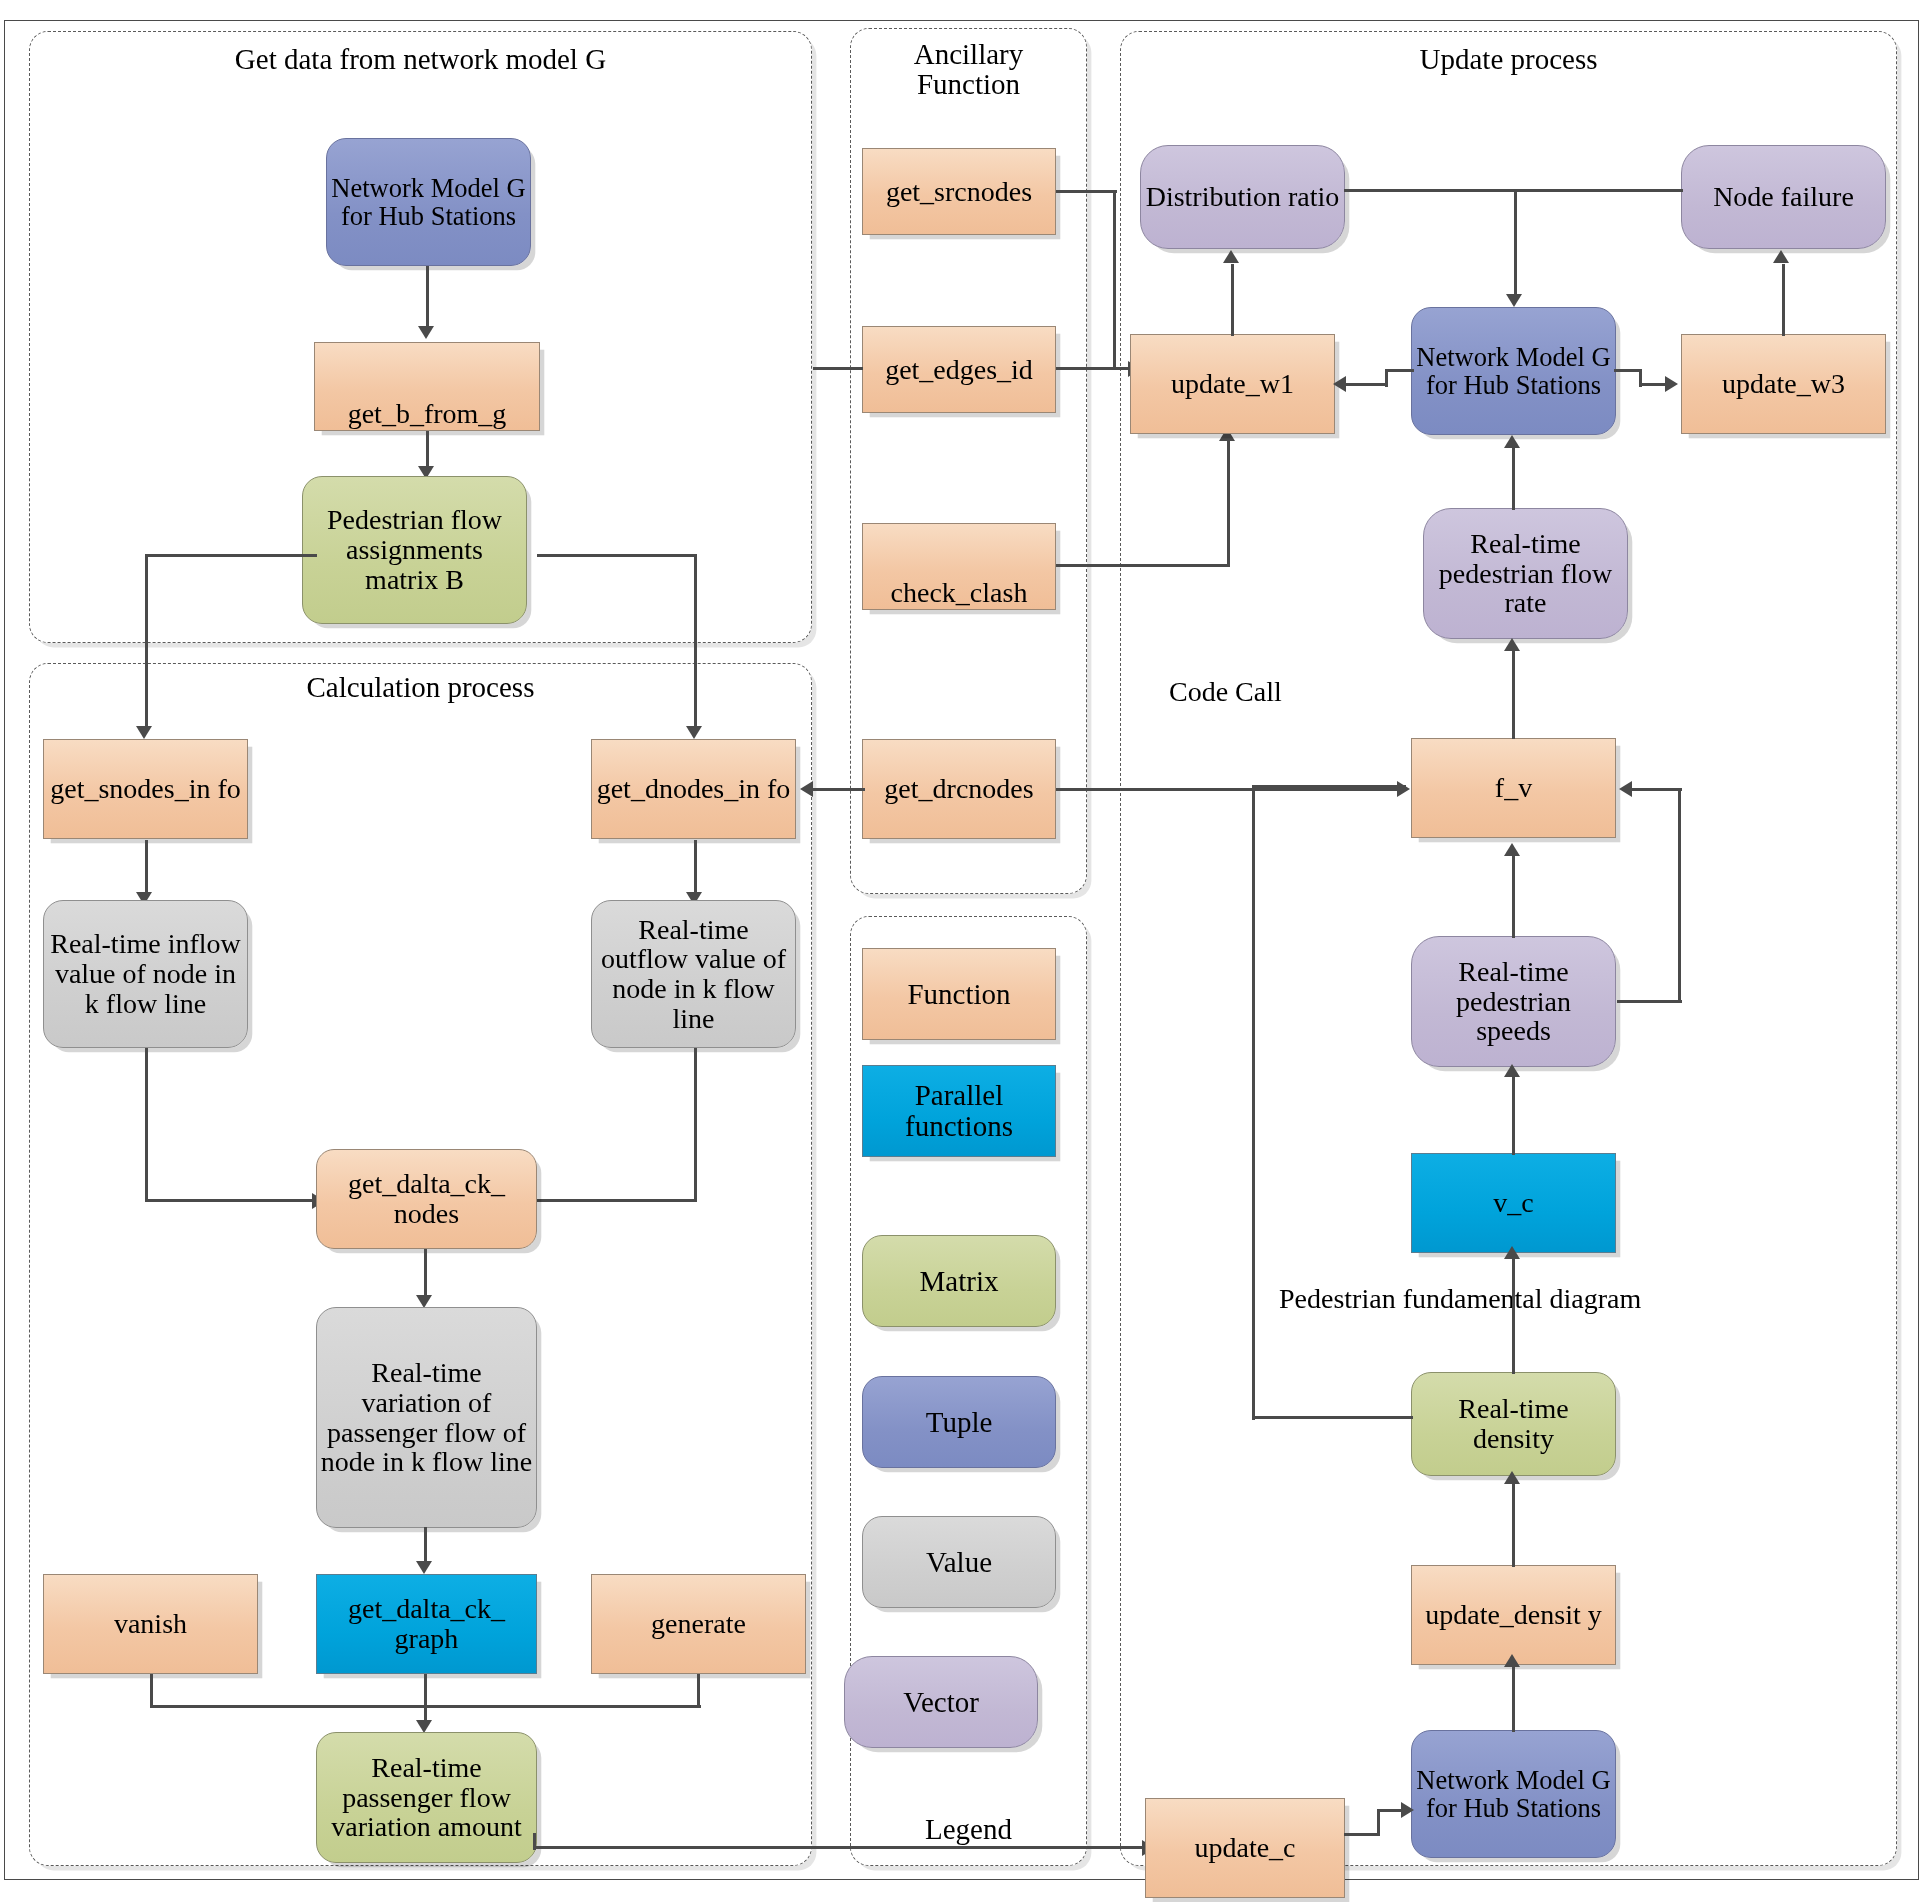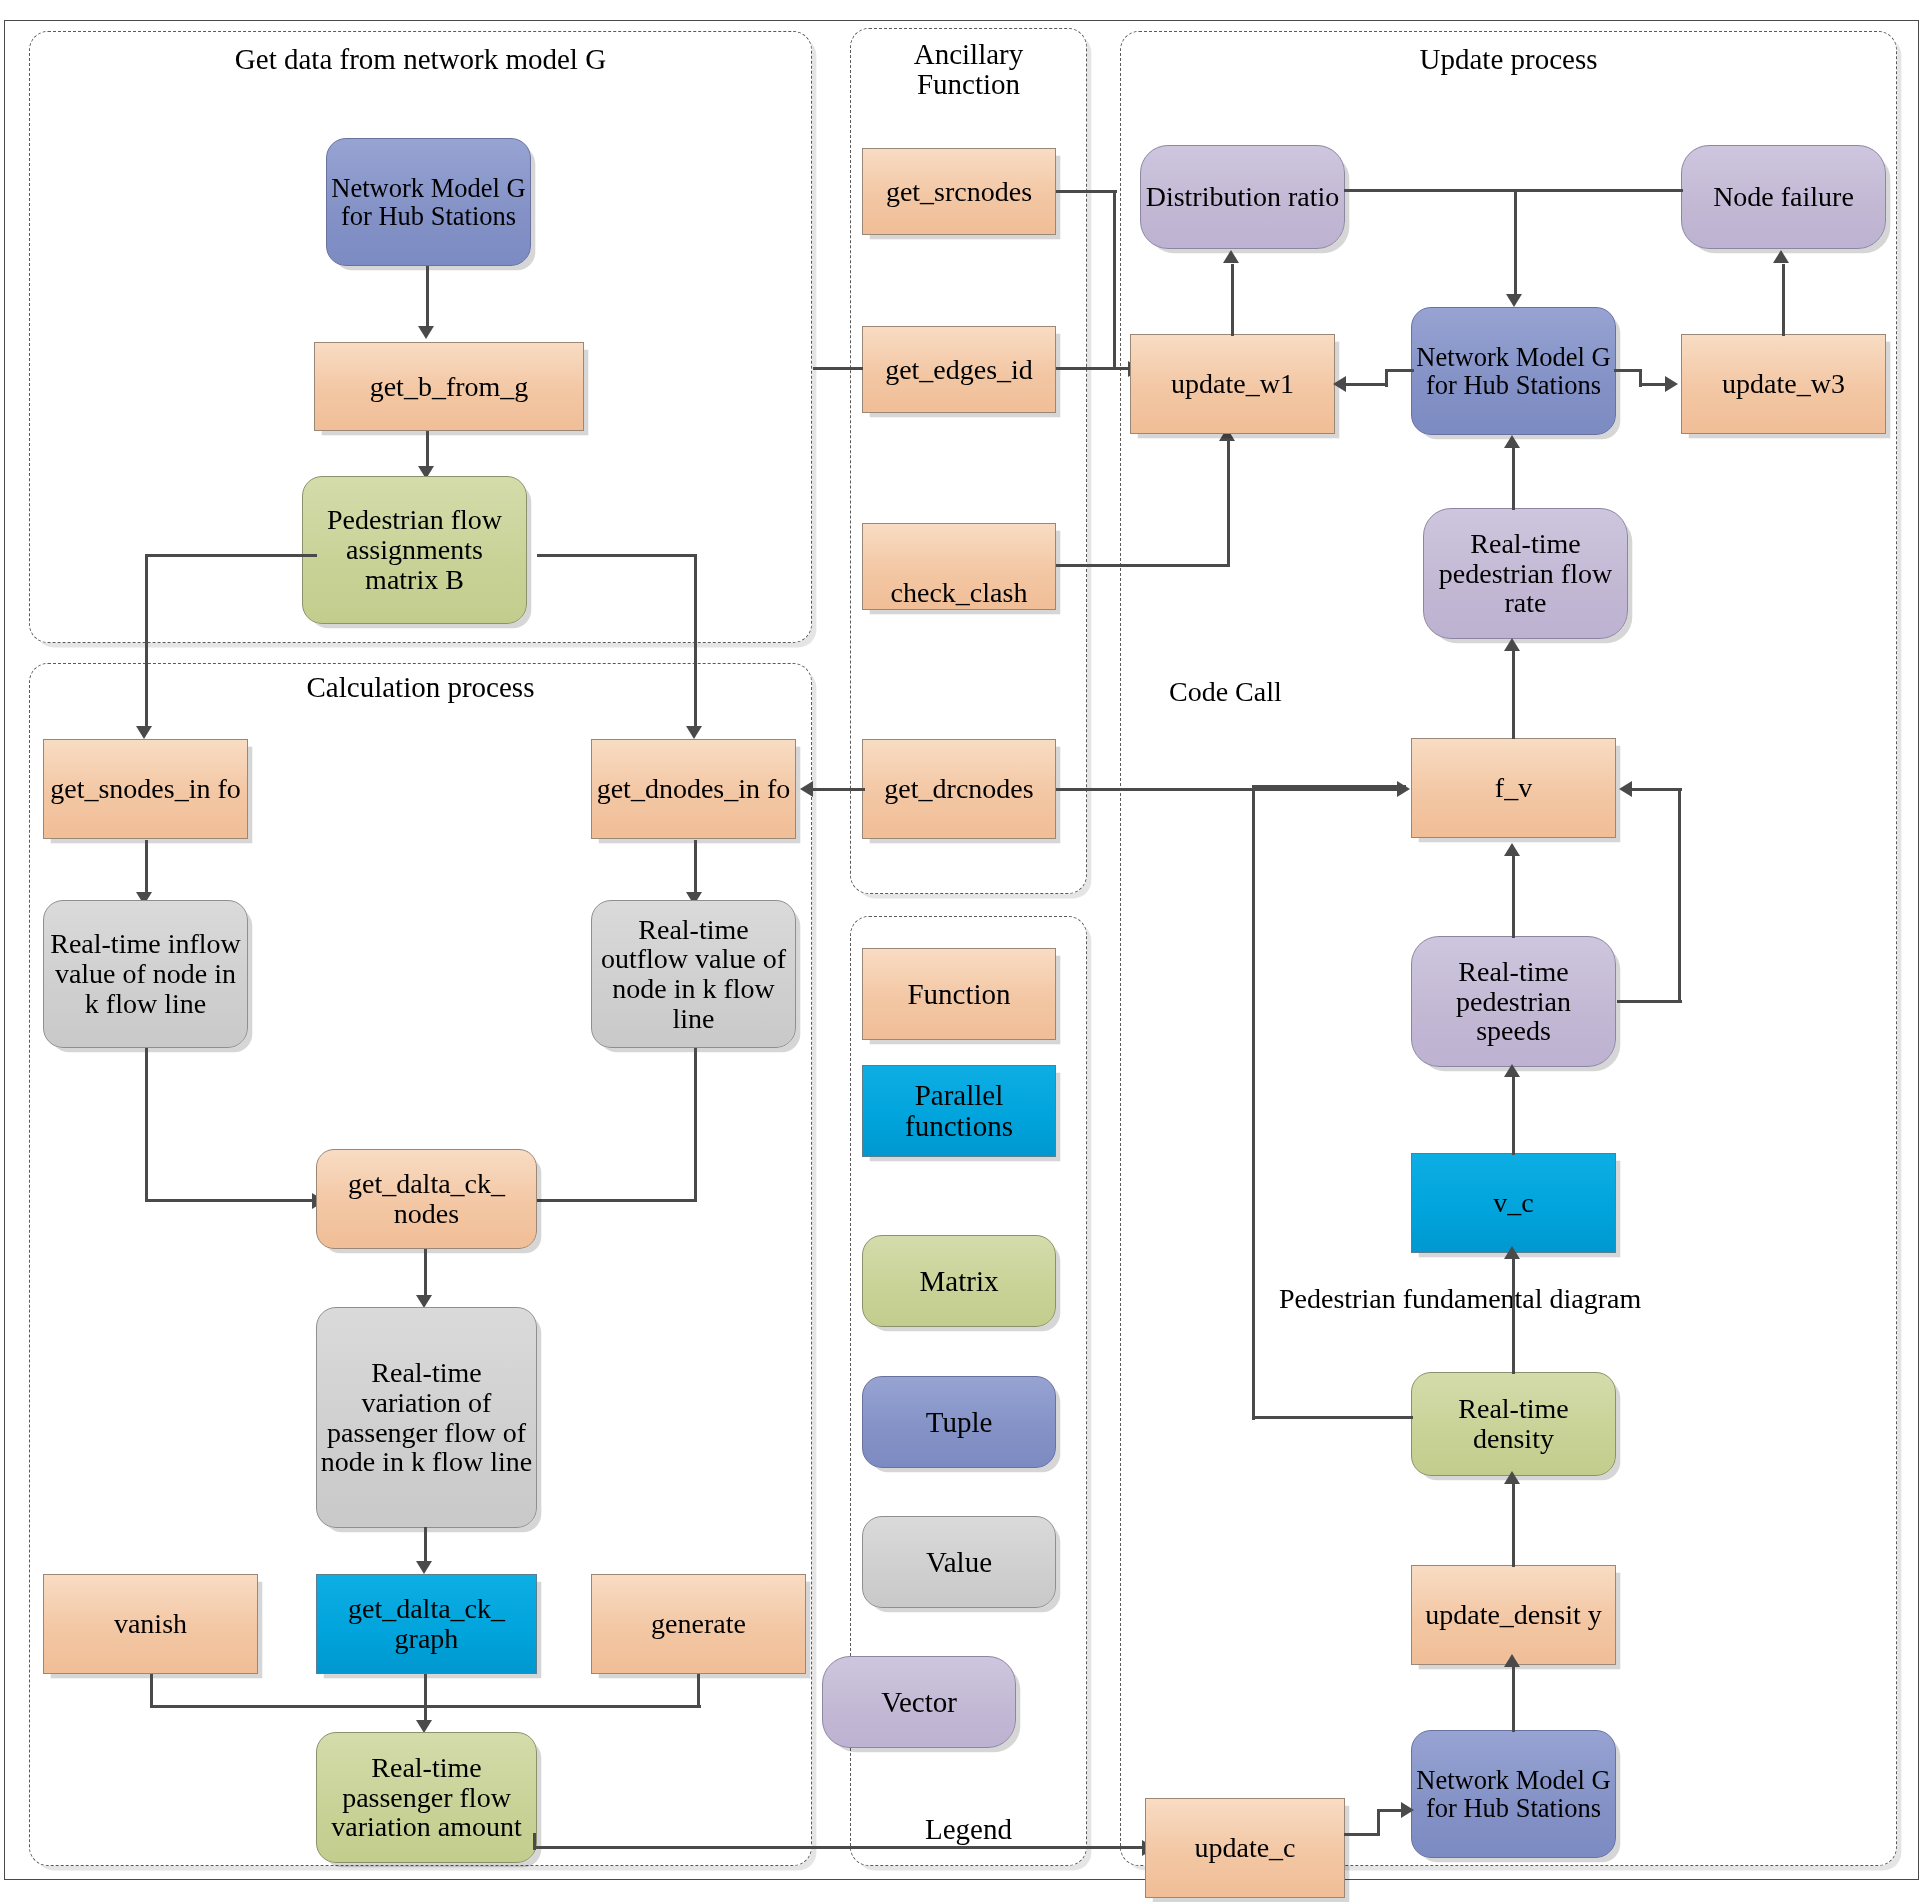--- a/index.html
+++ b/index.html
@@ -60,21 +60,21 @@
   <div class="panel" style="left:850px;top:916px;width:237px;height:950px;"></div>
   <div class="panel-title" style="left:850px;top:1814px;width:237px;">Legend</div>
 
   <div class="node n-tup" style="left:326px;top:138px;width:205px;height:128px;font-size:26.5px;">
     <span>Network Model G for Hub Stations</span>
   </div>
 
   <div class="ln lv" style="left:426px;top:266px;height:62px;"></div>
   <div class="arr arr-d" style="left:418px;top:326px;"></div>
 
-  <div class="node n-func" style="left:314px;top:342px;width:270px;height:89px;font-size:28px;">
+  <div class="node n-func" style="left:314px;top:342px;width:226px;height:89px;font-size:28px;align-items:flex-end;">
     <span>get_b_from_g</span>
   </div>
   <div class="ln lv" style="left:426px;top:431px;height:39px;"></div>
   <div class="arr arr-d" style="left:418px;top:466px;"></div>
 
   <div class="node n-mat" style="left:302px;top:476px;width:225px;height:148px;font-size:28px;font-family:Liberation Serif, serif;">
     <span>Pedestrian flow assignments matrix B</span>
   </div>
 
   <div class="ln lh" style="left:145px;top:554px;width:172px;"></div>
@@ -290,18 +290,18 @@
   </div>
   <div class="node n-mat" style="left:862px;top:1235px;width:194px;height:92px;font-size:29px;">
     <span>Matrix</span>
   </div>
   <div class="node n-tup" style="left:862px;top:1376px;width:194px;height:92px;font-size:29px;">
     <span>Tuple</span>
   </div>
   <div class="node n-val" style="left:862px;top:1516px;width:194px;height:92px;font-size:29px;">
     <span>Value</span>
   </div>
-  <div class="node n-vec" style="left:822px;top:1656px;width:194px;height:92px;font-size:29px;">
+  <div class="node n-vec" style="left:844px;top:1656px;width:194px;height:92px;font-size:29px;">
     <span>Vector</span>
   </div>
 
 </div>
 
 
 </body></html>

